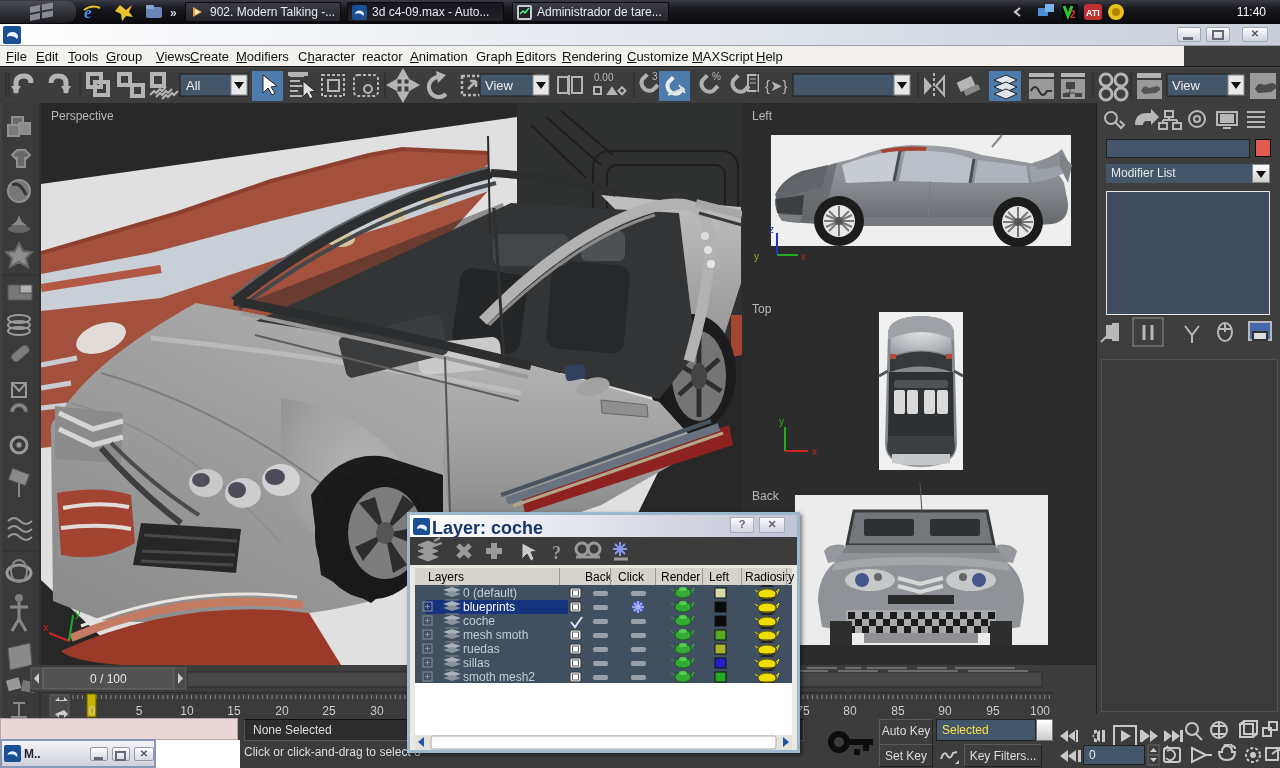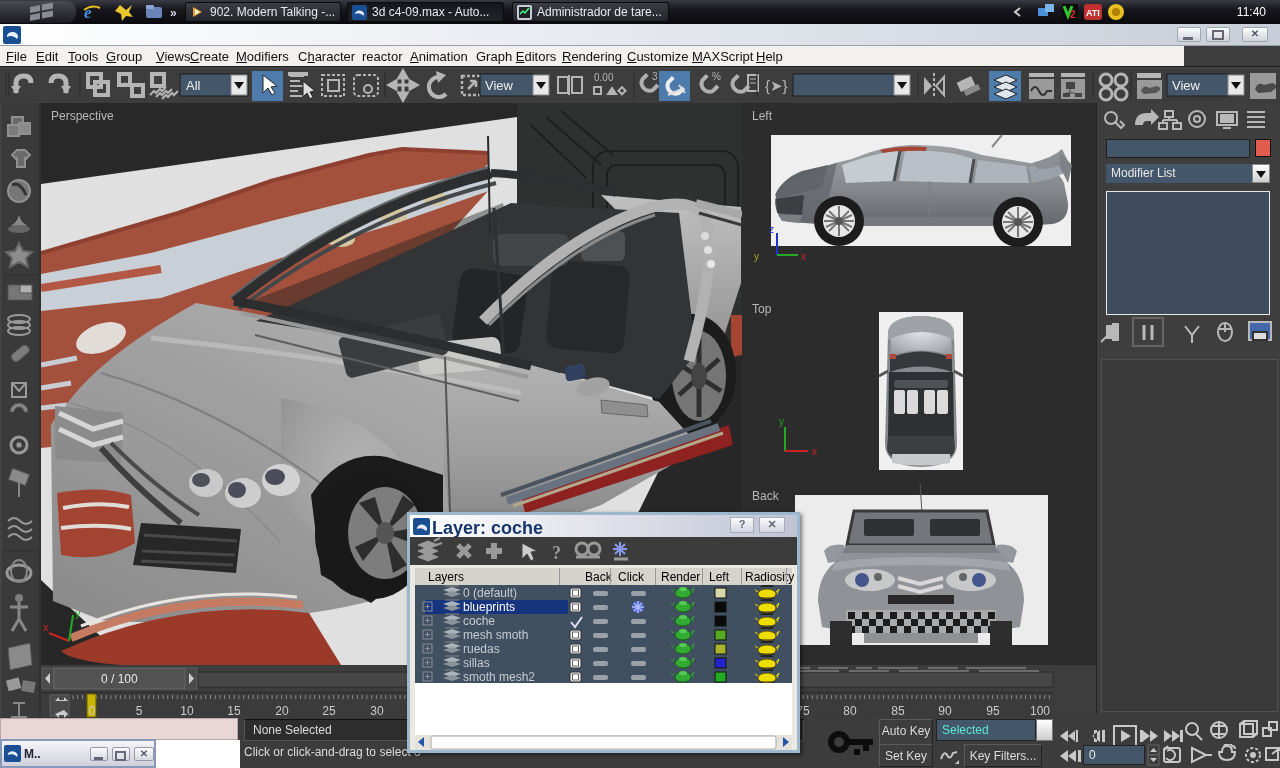--- a/index.html
+++ b/index.html
@@ -29,33 +29,33 @@
 .vplabel{position:absolute;left:10px;top:6px;color:#b8b8b8;font-size:12px}
 
 #cmdpanel{left:1096px;top:103px;width:184px;height:611px;background:#3e3e3e;border-left:1px solid #222}
 #namefield{left:9px;top:36px;width:144px;height:19px;background:#44566a;border:1px solid #202020}
 #redswatch{left:158px;top:36px;width:16px;height:18px;background:#e25b50;border:1px solid #111}
 #modlist{left:9px;top:61px;width:146px;height:19px;background:#44566a;color:#e8e8e8;font-size:12px;line-height:18px;padding-left:5px}
 #modarrow{left:155px;top:61px;width:18px;height:19px;background:linear-gradient(#fff,#cfcfcf);border:1px solid #888}
 #stackbox{left:9px;top:88px;width:164px;height:124px;background:#3e4c5e;border:1px solid #e8e8e8}
 #rollarea{left:4px;top:256px;width:177px;height:353px;background:#3a3a3a;border:1px solid #515151}
 
-#slider-row{left:41px;top:665px;width:1013px;height:27px;background:#be185d}
+#slider-row{left:30px;top:665px;width:1013px;height:27px;background:#be185d}
 #ruler{left:41px;top:692px;width:1013px;height:26px;background:#3a3a3a;border-top:1px solid #2a2a2a}
 #botbar{left:0;top:718px;width:1280px;height:50px;background:#3c3c3c}
 #pinkbox{left:0;top:718px;width:238px;height:22px;background:#e9d6d6;border:1px solid #b8a8a8}
 #miniwin{left:0;top:739px;width:156px;height:29px;background:linear-gradient(#f4f4f8,#d0d0dc);border:2px solid #8898b8}
 #whitebox{left:156px;top:740px;width:84px;height:28px;background:#fff}
 #noneSel{left:244px;top:719px;width:560px;height:22px;background:#2d2d2d;border:1px solid #555;border-top-color:#111;color:#ddd;font-size:12px;line-height:20px;padding-left:8px}
 #prompt{left:244px;top:745px;color:#ddd;font-size:12px}
 
 .btn{background:#3d3d3d;border:1px solid #5a5a5a;border-bottom-color:#222;border-right-color:#222;color:#ddd;font-size:12px;text-align:center}
 #autokey{left:879px;top:719px;width:54px;height:29px;line-height:22px}
 #setkey{left:879px;top:744px;width:54px;height:23px;line-height:22px}
-#selbox{left:936px;top:719px;width:100px;height:22px;background:#44566a;border:1px solid #222;color:#5eead4;font-size:12px;line-height:20px;padding-left:5px}
+#selbox{left:936px;top:719px;width:100px;height:22px;background:#44566a;border:1px solid #222;color:#fde047;font-size:12px;line-height:20px;padding-left:5px}
 #selarrow{left:1036px;top:719px;width:17px;height:22px;background:linear-gradient(#fff,#ccc);border:1px solid #777}
 #keyfilters{left:964px;top:744px;width:78px;height:23px;line-height:22px}
 #framefield{left:1083px;top:745px;width:62px;height:20px;background:#44566a;border:1px solid #222;color:#eee;font-size:12px;line-height:18px;padding-left:5px}
 
 #layerdlg{left:407px;top:512px;width:393px;height:241px;background:#ece9e2;border:3px solid #9db8cc;box-shadow:2px 2px 4px rgba(0,0,0,.5)}
 #dlgtitle{position:absolute;left:0;top:0;width:100%;height:22px;background:linear-gradient(90deg,#ffffff,#d4d6e2 70%,#bfc3d4)}
 #dlgtitle .t{position:absolute;left:22px;top:3px;font-weight:bold;font-size:18px;color:#16366b}
 #dlgtools{position:absolute;left:0;top:22px;width:100%;height:28px;background:#3c3c3c}
 #dlghead{position:absolute;left:5px;top:53px;width:377px;height:17px;background:#d6d3cc;color:#000;font-size:12px}
 #dlglist{position:absolute;left:5px;top:70px;width:377px;height:98px;background:#415061;color:#fca5a5;font-size:12px}

